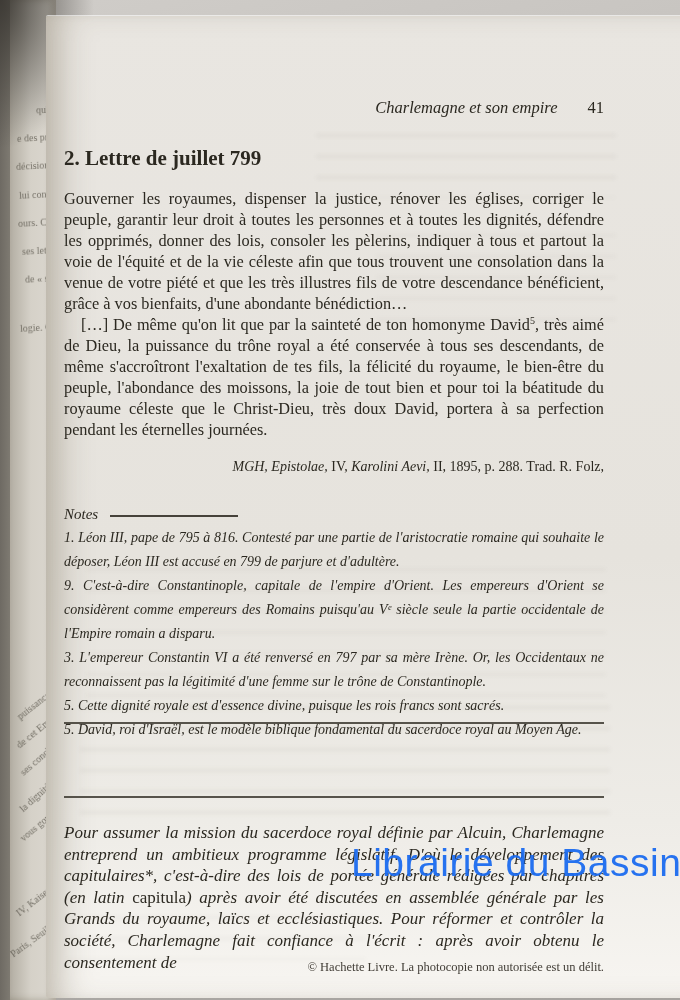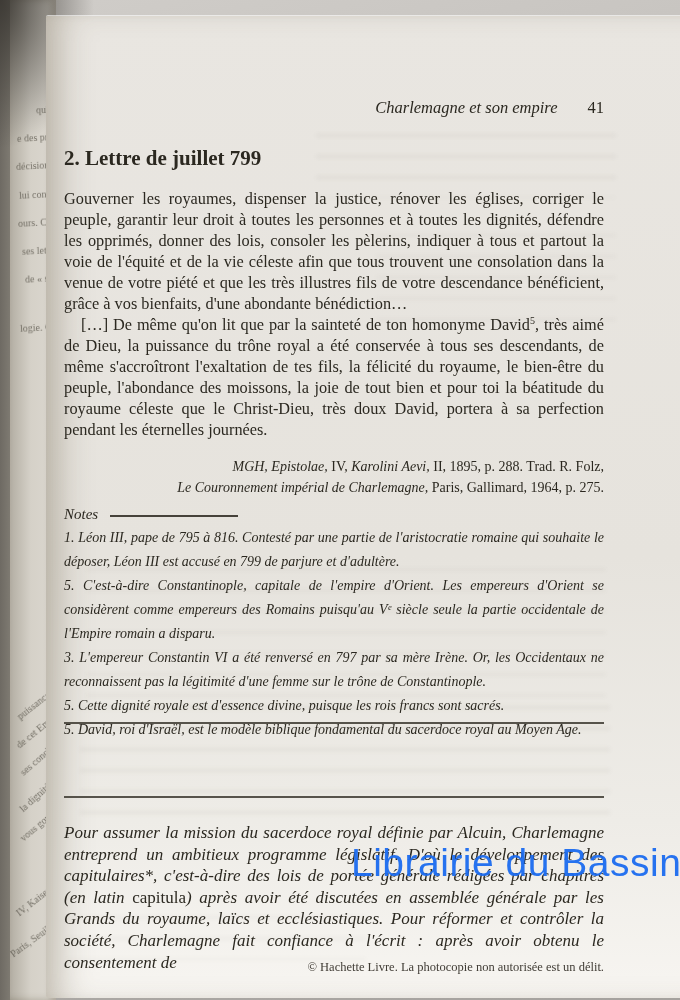--- a/index.html
+++ b/index.html
@@ -131,31 +131,30 @@
 
     <div class="blk section-title">2. Lettre de juillet 799</div>
 
     <div class="blk body-flow">
       <p>Gouverner les royaumes, dispenser la justice, rénover les églises, corriger le peuple, garantir leur droit à toutes les personnes et à toutes les dignités, défendre les opprimés, donner des lois, consoler les pèlerins, indiquer à tous et partout la voie de l'équité et de la vie céleste afin que tous trouvent une consolation dans la venue de votre piété et que les très illustres fils de votre descendance bénéficient, grâce à vos bienfaits, d'une abondante bénédiction…</p>
       <p class="ind"><span>[…] De même qu'on lit que par la sainteté de ton homonyme David</span><sup>5</sup><span>, très aimé de Dieu, la puissance du trône royal a été conservée à tous ses descendants, de même s'accroîtront l'exaltation de tes fils, la félicité du royaume, le bien-être du peuple, l'abondance des moissons, la joie de tout bien et pour toi la béatitude du royaume céleste que le Christ-Dieu, très doux David, portera à sa perfection pendant les éternelles journées.</span></p>
     </div>
 
     <div class="blk citation">
       <div><span class="it">MGH, Epistolae,</span><span> IV, </span><span class="it">Karolini Aevi,</span><span> II, 1895, p. 288. Trad. R. Folz,</span></div>
-      <div><span class="it">Le Couronnement impérial de Charlemagne,</span><span> Paris, Gallimard, 1964, p. 275.</span></div>
     </div>
 
     <div class="blk notes-label">
       <span class="lbl">Notes</span>
       <span class="rule"></span>
     </div>
 
     <div class="blk notes">
       <p>1. Léon III, pape de 795 à 816. Contesté par une partie de l'aristocratie romaine qui souhaite le déposer, Léon III est accusé en 799 de parjure et d'adultère.</p>
-      <p>5. C'est-à-dire Constantinople, capitale de l'empire d'Orient. Les empereurs d'Orient se considèrent comme empereurs des Romains puisqu'au Vᵉ siècle seule la partie occidentale de l'Empire romain a disparu.</p>
+      <p>9. C'est-à-dire Constantinople, capitale de l'empire d'Orient. Les empereurs d'Orient se considèrent comme empereurs des Romains puisqu'au Vᵉ siècle seule la partie occidentale de l'Empire romain a disparu.</p>
       <p>3. L'empereur Constantin VI a été renversé en 797 par sa mère Irène. Or, les Occidentaux ne reconnaissent pas la légitimité d'une femme sur le trône de Constantinople.</p>
       <p>5. Cette dignité royale est d'essence divine, puisque les rois francs sont sacrés.</p>
       <p>5. David, roi d'Israël, est le modèle biblique fondamental du sacerdoce royal au Moyen Age.</p>
     </div>
 
     <div class="blk hr1"></div>
 
 
     <div class="blk hr2"></div>
 

